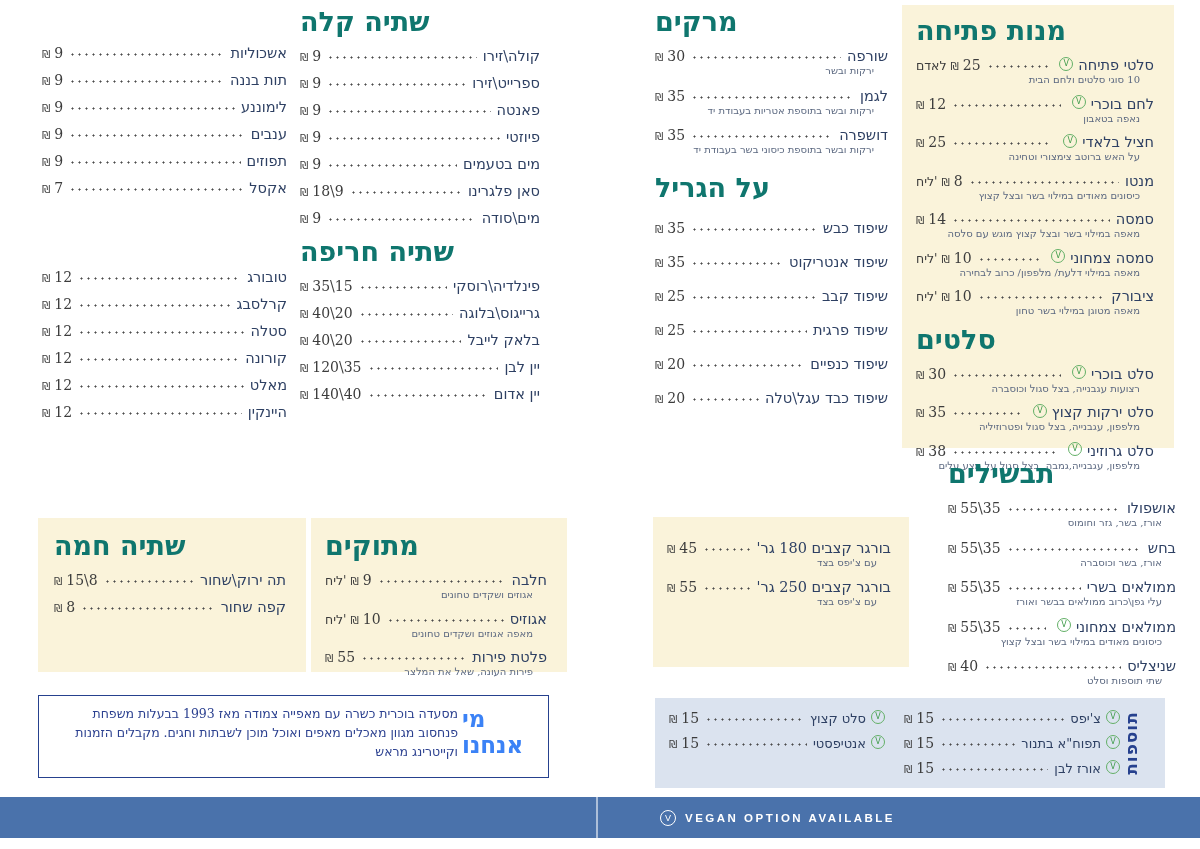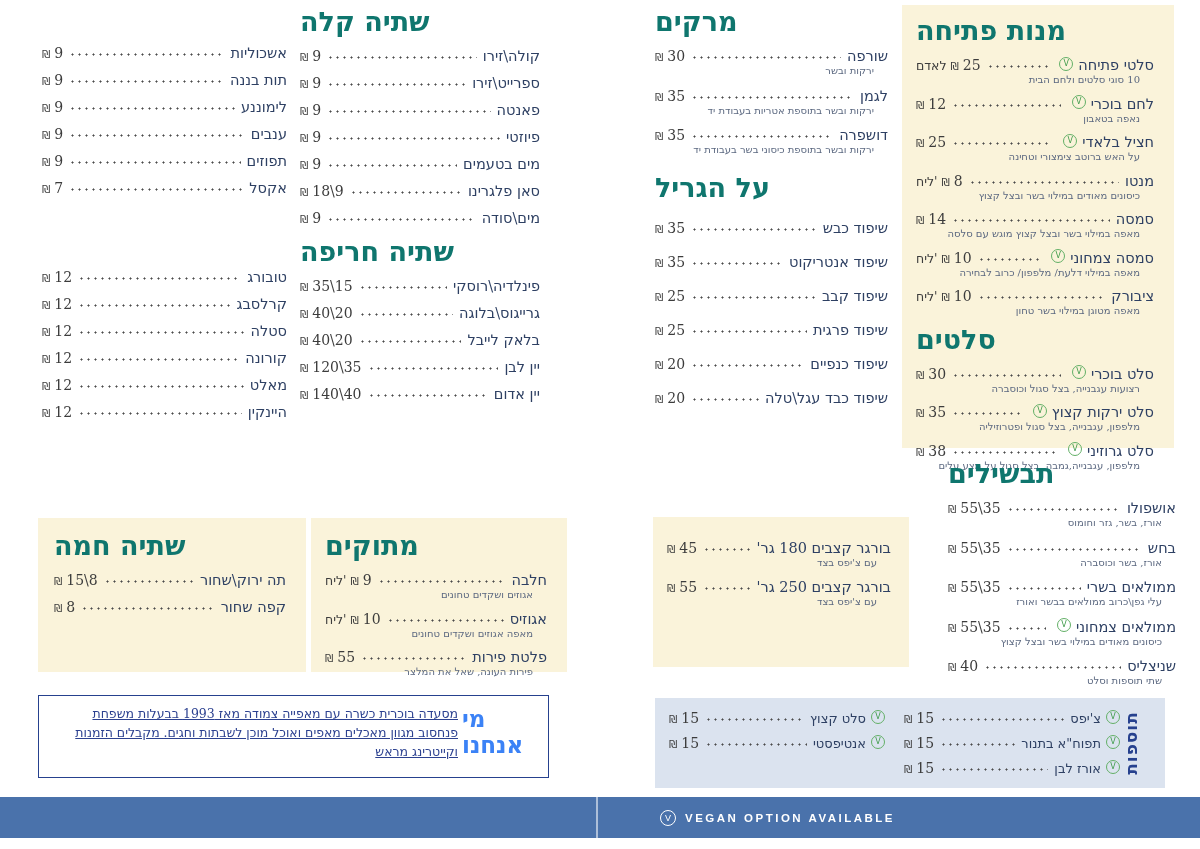--- a/index.html
+++ b/index.html
@@ -25,21 +25,21 @@
   .sp .mi{margin-bottom:7px;}            
   .gl .mi{margin-bottom:15px;}           
   .dr .mi{margin-bottom:8px;}            
   .st .mi{margin-bottom:6px;}
   
   #about{left:38px;top:695px;width:511px;height:83px;border:1.5px solid #26418e;box-sizing:border-box;
          display:flex;direction:rtl;background:#fff;}
   #about .ttl{width:86px;text-align:left;font-size:23px;font-weight:bold;color:#3b82f6;
               padding-top:10px;line-height:1.15;}
   #about .txt{flex:1;font-size:12.5px;color:#2c4190;line-height:1.5;padding:9px 4px 0 18px;
-              direction:rtl;text-decoration:underline;}
+              direction:rtl;}
   
   #sides{left:655px;top:698px;width:510px;height:90px;box-sizing:border-box;padding:9px 40px 4px 14px;
          display:flex;direction:rtl;gap:14px;}
   #sides .col{flex:1;}
   #sides .nm{font-size:13px;}
   #sides .mi{margin-bottom:6px;}
   .vlabel{position:absolute;right:2px;top:50%;transform:translateY(-50%) rotate(-90deg);
           color:#26418e;font-weight:bold;font-size:17px;letter-spacing:1px;}
   
   #bar{position:absolute;left:0;top:797px;width:1200px;height:41px;background:#4a72ab;}

